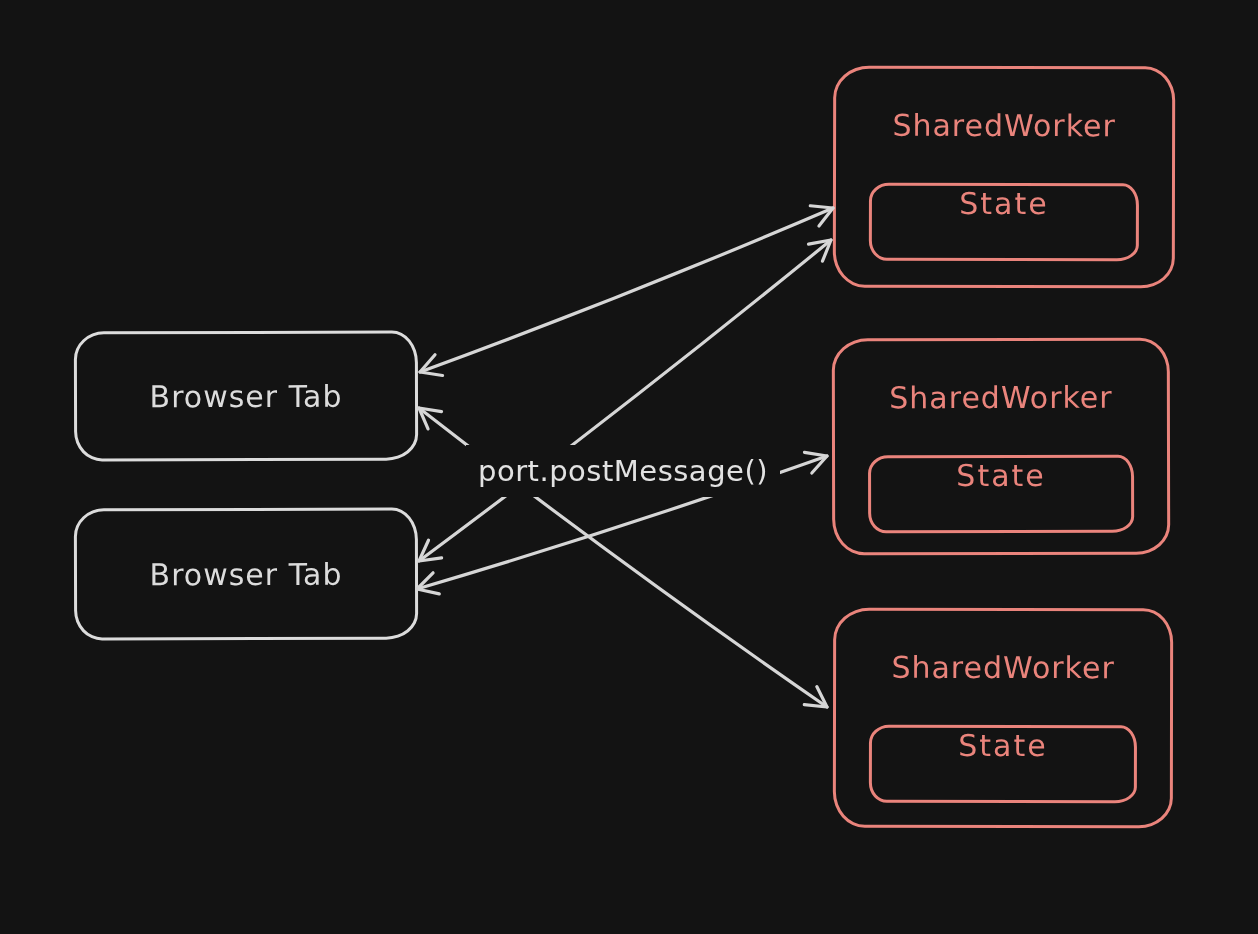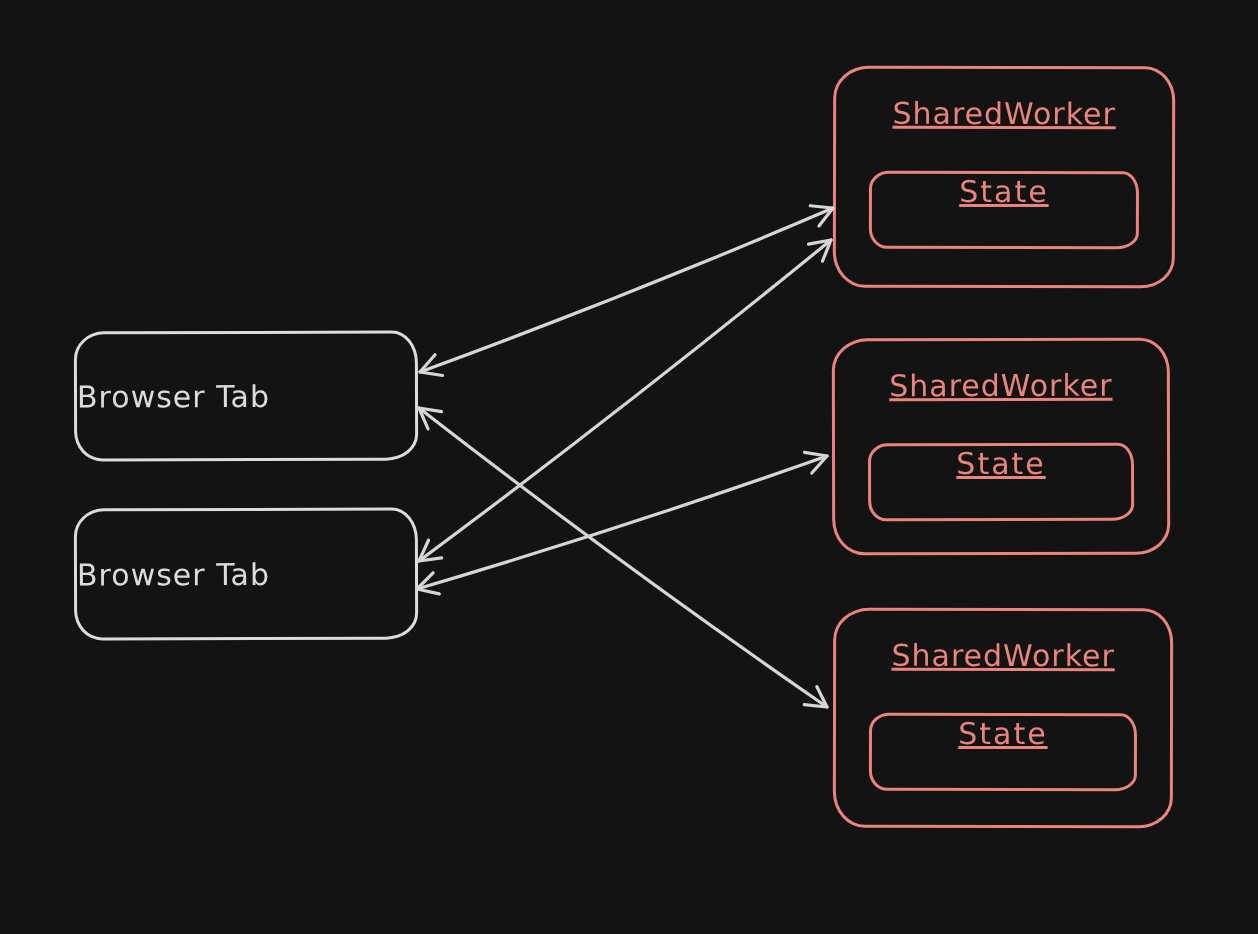--- a/index.html
+++ b/index.html
@@ -15,38 +15,37 @@
     font-family:"DejaVu Sans", sans-serif;
     width:1258px;height:934px;overflow:hidden;
   }
   .canvas{
     position:relative;width:1258px;height:934px;
     background:var(--background);
   }
   
   .box{
     position:absolute;box-sizing:border-box;
-    display:flex;align-items:center;
+    display:flex;align-items:center;justify-content:center;
   }
   .tab-box{
     border:3px solid var(--tab-stroke);
     border-radius:30px 26px 32px 28px / 28px 32px 26px 30px;
     color:var(--tab-stroke);
     font-size:30px;letter-spacing:1px;
     transform:rotate(-0.15deg);
   }
   #tab1{left:74px;top:331px;width:344px;height:130px;}
   #tab2{left:74px;top:508px;width:344px;height:132px;}
   .worker-box{
     border:3.5px solid var(--worker-stroke);
     border-radius:36px 30px 34px 32px / 32px 34px 30px 36px;
     color:var(--worker-stroke);
     flex-direction:column;align-items:stretch;justify-content:flex-start;
-    padding:24px 33px 0 33px;
-    text-decoration:underline;
+    padding:36px 33px 0 33px;
   }
   #worker1{left:833px;top:66px;width:342px;height:222px;transform:rotate(0.12deg);}
   #worker2{left:832px;top:338px;width:338px;height:217px;transform:rotate(-0.12deg);}
   #worker3{left:833px;top:608px;width:340px;height:220px;transform:rotate(0.1deg);}
   .worker-title{
     text-align:center;font-size:30px;letter-spacing:1px;line-height:42px;
   }
   .state-box{
     margin-top:36px;height:78px;box-sizing:border-box;
     border:3.5px solid var(--worker-stroke);
@@ -114,14 +113,15 @@
       <marker id="vhead" viewBox="0 0 30 30" refX="26" refY="15" markerWidth="30" markerHeight="30" markerUnits="userSpaceOnUse" orient="auto-start-reverse">
         <path class="arrowhead" d="M6 4 L26 15 L6 26"></path>
       </marker>
     </defs>
     <path class="arrow" d="M420,372 Q628,296 833,208" marker-start="url(#vhead)" marker-end="url(#vhead)"></path>
     <path class="arrow" d="M419,561 Q629,405 831,240" marker-start="url(#vhead)" marker-end="url(#vhead)"></path>
     <path class="arrow" d="M419,408 Q617,562 827,707" marker-start="url(#vhead)" marker-end="url(#vhead)"></path>
     <path class="arrow" d="M417,589 Q624,528 827,456" marker-start="url(#vhead)" marker-end="url(#vhead)"></path>
   </svg>
 
+  <div class="center-label">port.postMessage()</div>
 
 </div>
 
 </body></html>

